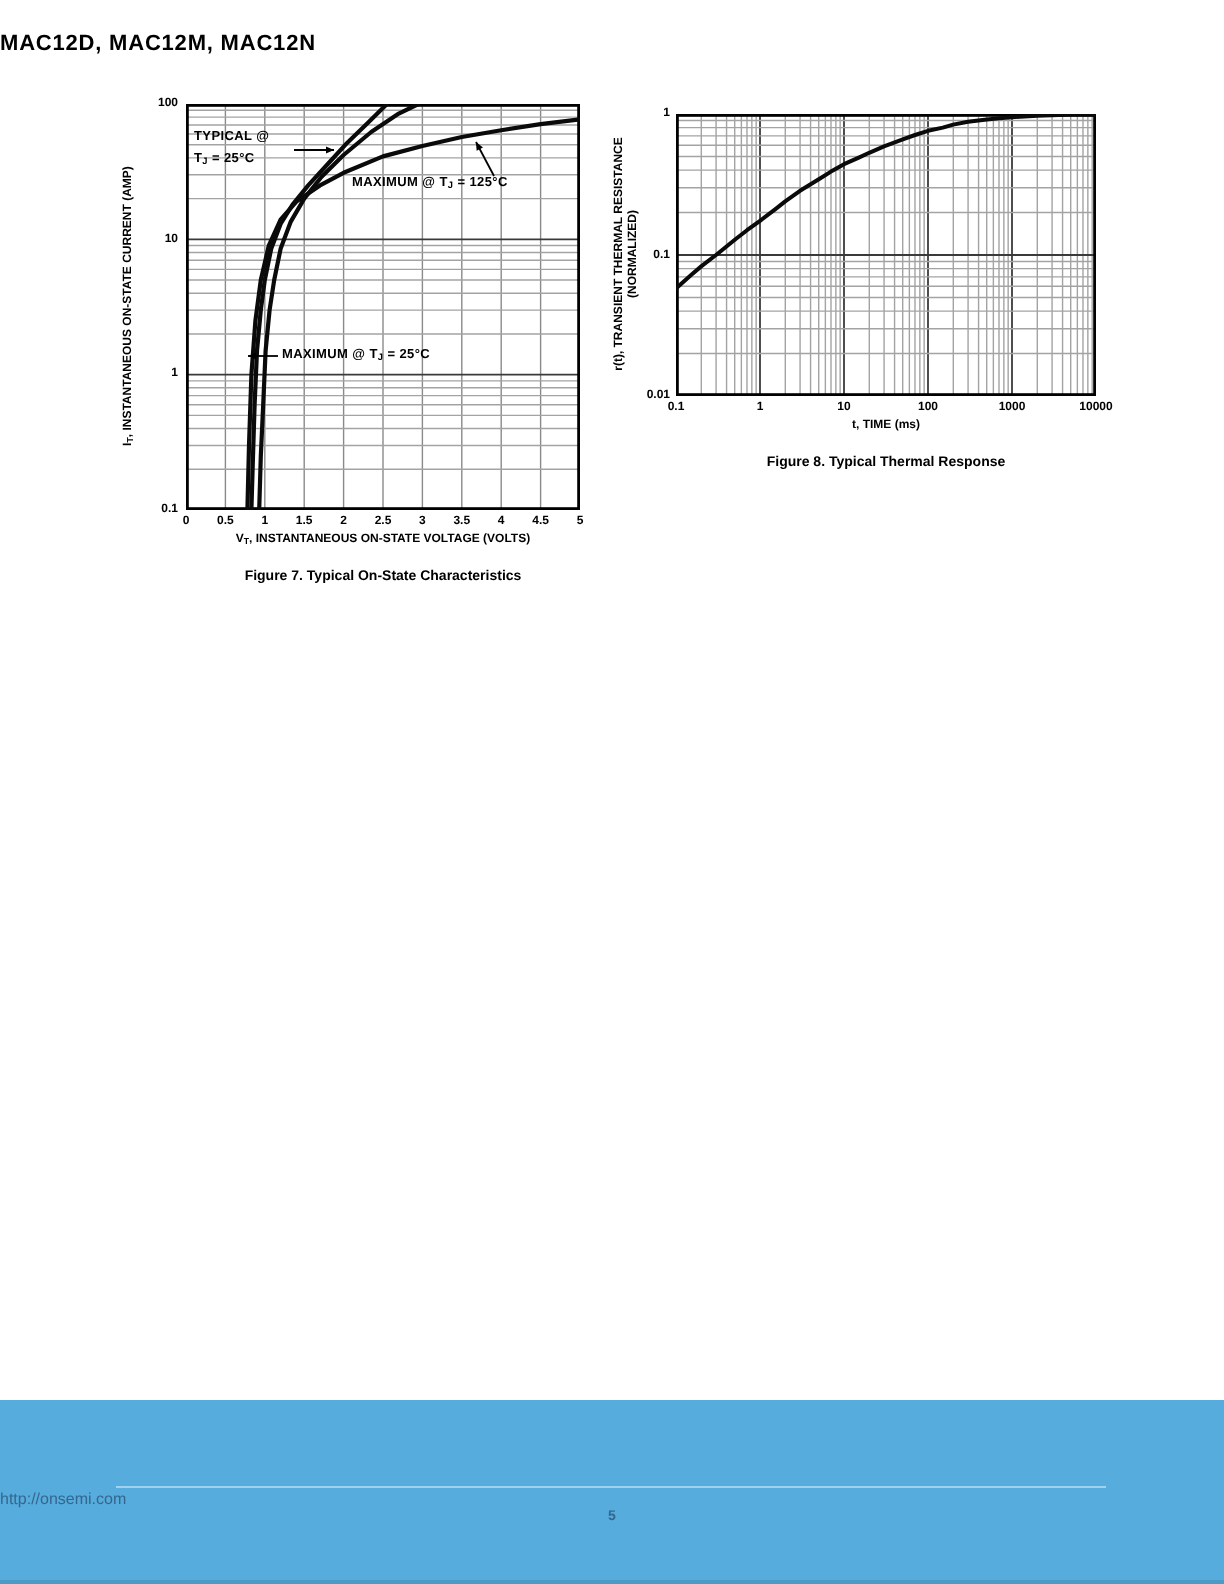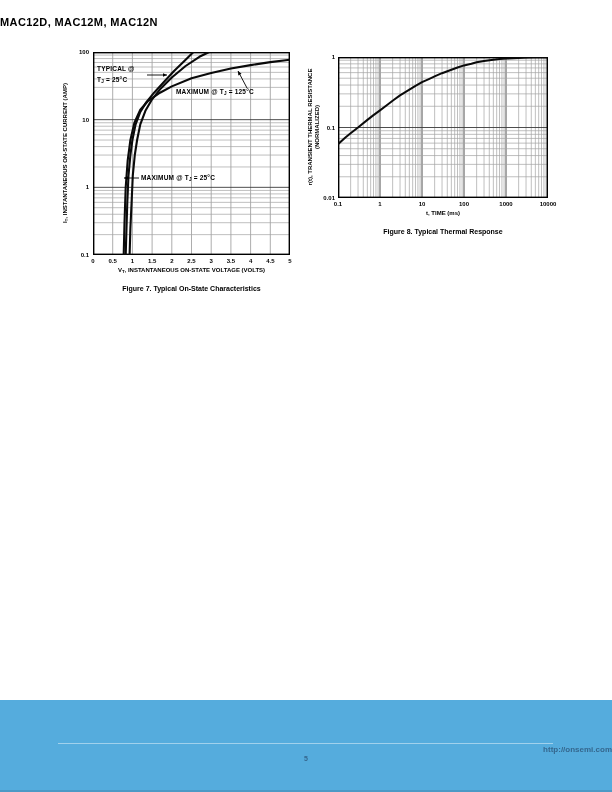--- a/index.html
+++ b/index.html
@@ -35,22 +35,22 @@
     position:absolute;left:0;top:700px;width:612px;height:92px;background:#55ACDD;
   }
   .banner::after{
     content:'';position:absolute;left:0;right:0;bottom:0;height:2px;background:rgba(0,0,0,0.10);
   }
   .banner-rule{
     position:absolute;left:58px;top:43px;width:495px;height:1px;
     background:rgba(255,255,255,0.45);z-index:1;
   }
   .footer-url{
-    position:absolute;left:0;top:45px;width:612px;text-align:right;
-    font-size:8px;font-weight:bold;color:#35678e;z-index:1;
+    position:absolute;left:0;top:45px;width:612px;text-align:left;
+    font-size:8px;font-weight:normal;color:#35678e;z-index:1;
   }
   .footer-page{
     position:absolute;left:0;top:55px;width:612px;text-align:center;
     font-size:7px;font-weight:bold;color:#35678e;z-index:1;
   }
   .wm-text{
     position:absolute;left:55px;top:8px;z-index:2;
     font-size:76px;letter-spacing:-2px;color:#ffffff;line-height:1;
   }
 </style>

